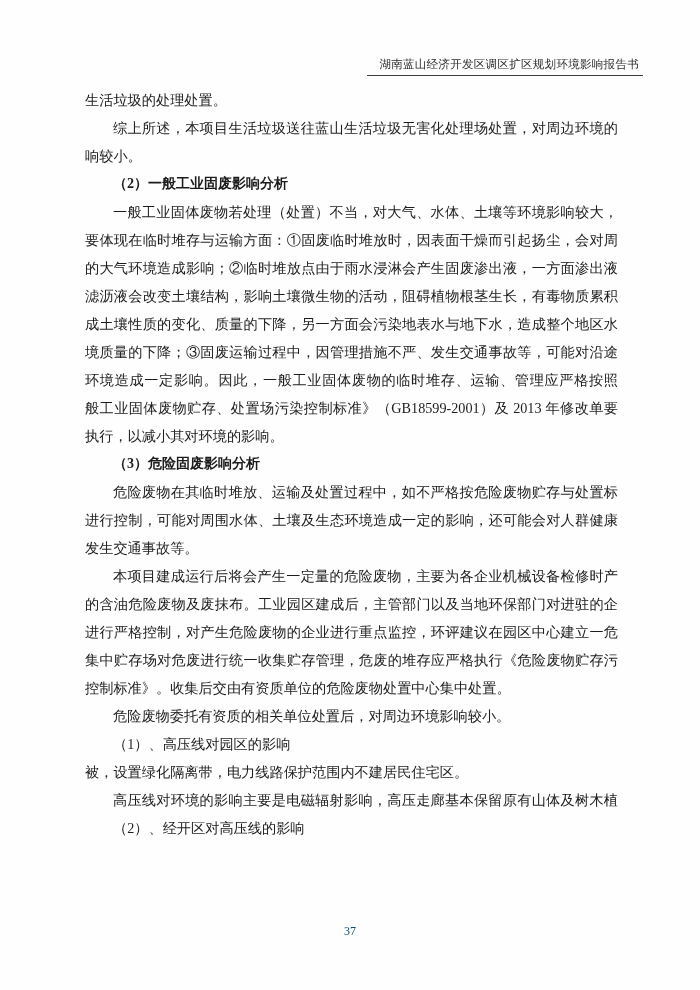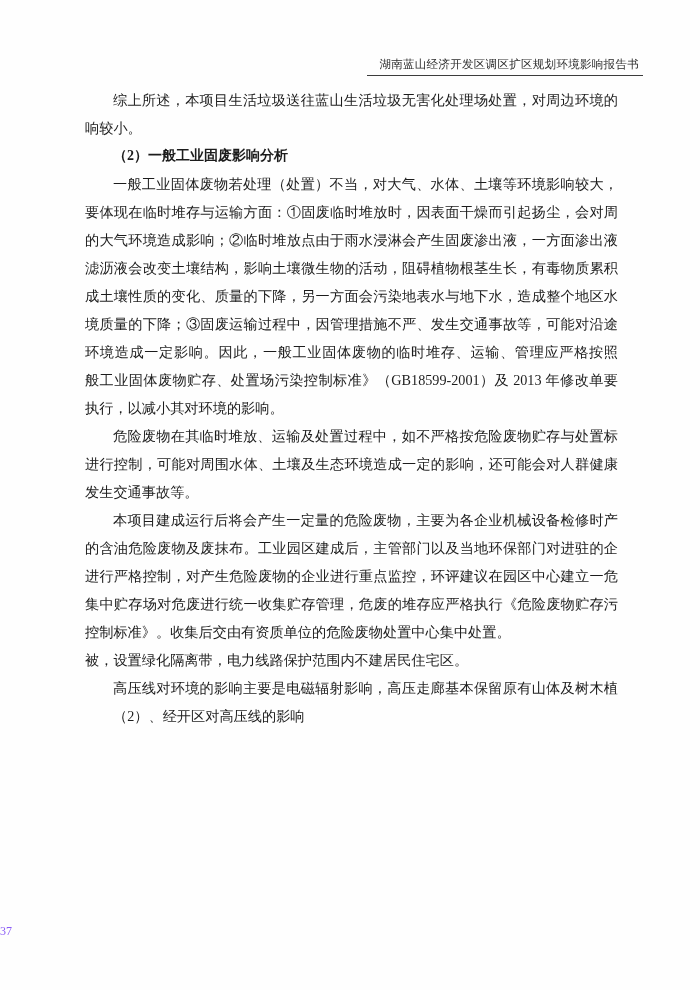--- a/index.html
+++ b/index.html
@@ -54,52 +54,57 @@
   }
   .sect {
     font-size: 14.6px;
     letter-spacing: 0.3px;
   }
   .footer {
     position: absolute;
     top: 924px;
     left: 0;
     right: 0;
+    text-align: center;
     font-size: 12px;
-    color: #8b5cf6;
+    color: #0c4a6e;
   }
 </style>
 </head>
 <body>
 
 <div class="page">
 
   <div class="header">湖南蓝山经济开发区调区扩区规划环境影响报告书</div>
 
   <div class="content">
+    <div class="ln">生活垃圾的处理处置。</div>
     <div class="ln ind fill">综上所述，本项目生活垃圾送往蓝山生活垃圾无害化处理场处置，对周边环境的影</div>
     <div class="ln">响较小。</div>
     <div class="ln ind bold">（2）一般工业固废影响分析</div>
     <div class="ln ind fill">一般工业固体废物若处理（处置）不当，对大气、水体、土壤等环境影响较大，主</div>
     <div class="ln fill">要体现在临时堆存与运输方面：①固废临时堆放时，因表面干燥而引起扬尘，会对周围</div>
     <div class="ln fill">的大气环境造成影响；②临时堆放点由于雨水浸淋会产生固废渗出液，一方面渗出液与</div>
     <div class="ln fill">滤沥液会改变土壤结构，影响土壤微生物的活动，阻碍植物根茎生长，有毒物质累积造</div>
     <div class="ln fill">成土壤性质的变化、质量的下降，另一方面会污染地表水与地下水，造成整个地区水环</div>
     <div class="ln fill">境质量的下降；③固废运输过程中，因管理措施不严、发生交通事故等，可能对沿途的</div>
     <div class="ln fill">环境造成一定影响。因此，一般工业固体废物的临时堆存、运输、管理应严格按照《一</div>
     <div class="ln fill">般工业固体废物贮存、处置场污染控制标准》（GB18599-2001）及 2013 年修改单要求</div>
     <div class="ln">执行，以减小其对环境的影响。</div>
+    <div class="ln ind bold">（3）危险固废影响分析</div>
     <div class="ln ind fill">危险废物在其临时堆放、运输及处置过程中，如不严格按危险废物贮存与处置标准</div>
     <div class="ln fill">进行控制，可能对周围水体、土壤及生态环境造成一定的影响，还可能会对人群健康甚</div>
     <div class="ln">发生交通事故等。</div>
     <div class="ln ind fill">本项目建成运行后将会产生一定量的危险废物，主要为各企业机械设备检修时产生</div>
     <div class="ln fill">的含油危险废物及废抹布。工业园区建成后，主管部门以及当地环保部门对进驻的企业</div>
     <div class="ln fill">进行严格控制，对产生危险废物的企业进行重点监控，环评建议在园区中心建立一危废</div>
     <div class="ln fill">集中贮存场对危废进行统一收集贮存管理，危废的堆存应严格执行《危险废物贮存污染</div>
     <div class="ln">控制标准》。收集后交由有资质单位的危险废物处置中心集中处置。</div>
+    <div class="ln ind">危险废物委托有资质的相关单位处置后，对周边环境影响较小。</div>
+    <div class="ln ind">（1）、高压线对园区的影响</div>
     <div class="ln">被，设置绿化隔离带，电力线路保护范围内不建居民住宅区。</div>
     <div class="ln ind fill">高压线对环境的影响主要是电磁辐射影响，高压走廊基本保留原有山体及树木植</div>
     <div class="ln ind">（2）、经开区对高压线的影响</div>
   </div>
 
   <div class="footer">37</div>
 
 </div>
 
 </body></html>

